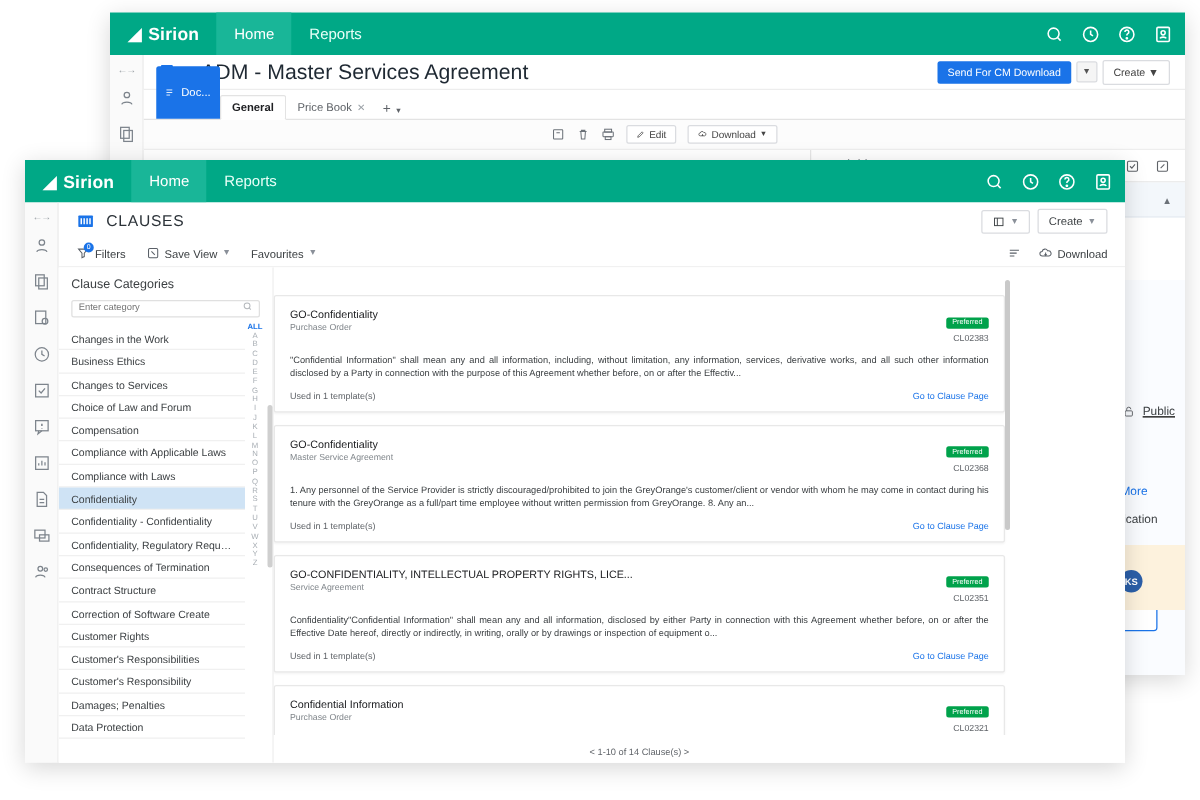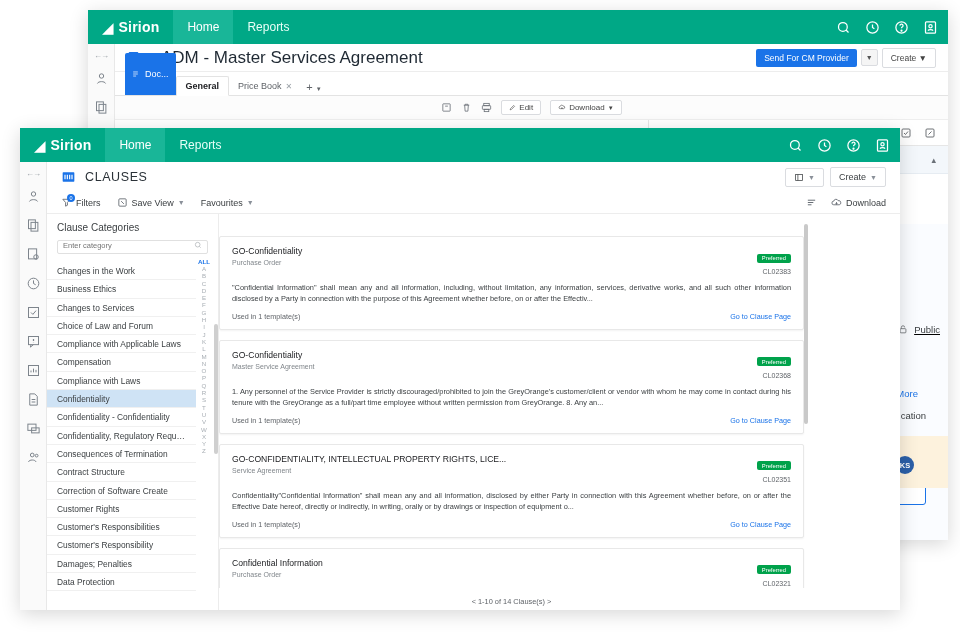--- a/index.html
+++ b/index.html
@@ -183,21 +183,21 @@
 
     <div class="body">
       <div class="doc-header">
         <svg class="doc-ico" viewBox="0 0 24 24">
             <rect x="3" y="2" width="18" height="20" rx="2" fill="#1a73e8"></rect>
             <path d="M7 7h10M7 11h10M7 15h6" stroke="#fff" stroke-width="1.6"></path>
           </svg>
         <span class="doc-caret">▼</span>
         <span class="doc-title">ADM - Master Services Agreement</span>
         <div class="doc-actions">
-          <span class="btn-primary">Send For CM Provider</span>
+          <span class="btn-primary">Send For CM Download</span>
           <span class="btn-split">▼</span>
           <span class="btn-ghost"><span>Create</span> ▼</span>
         </div>
       </div>
 
       <div class="tabrow">
         <span class="tab-blue">
           <svg width="7" height="8" viewBox="0 0 24 24">
               <path d="M4 5h16M4 12h16M4 19h10" stroke="#fff" stroke-width="2.4"></path>
             </svg>
@@ -426,22 +426,22 @@
             <svg class="srch-ico" viewBox="0 0 24 24" fill="none" stroke="currentColor" stroke-width="2.4">
                 <circle cx="11" cy="11" r="7"></circle>
                 <path d="M20 20l-4-4"></path>
               </svg>
           </div>
           <div class="cat-list" id="catList">
               <div class="cat-item">Changes in the Work</div>
               <div class="cat-item">Business Ethics</div>
               <div class="cat-item">Changes to Services</div>
               <div class="cat-item">Choice of Law and Forum</div>
+              <div class="cat-item">Compensation</div>
               <div class="cat-item">Compliance with Applicable Laws</div>
-              <div class="cat-item">Compensation</div>
               <div class="cat-item">Compliance with Laws</div>
               <div class="cat-item sel">Confidentiality</div>
               <div class="cat-item">Confidentiality - Confidentiality</div>
               <div class="cat-item">Confidentiality, Regulatory Requireme...</div>
               <div class="cat-item">Consequences of Termination</div>
               <div class="cat-item">Contract Structure</div>
               <div class="cat-item">Correction of Software Create</div>
               <div class="cat-item">Customer Rights</div>
               <div class="cat-item">Customer's Responsibilities</div>
               <div class="cat-item">Customer's Responsibility</div>

